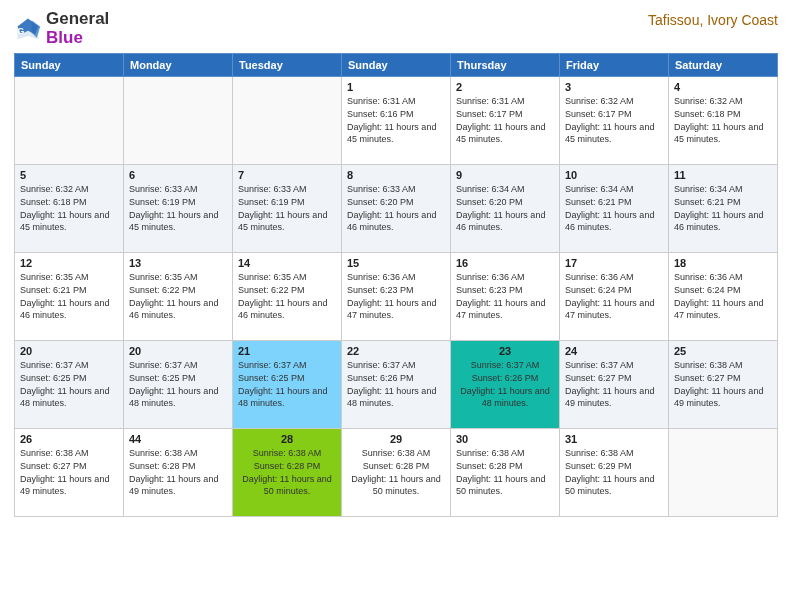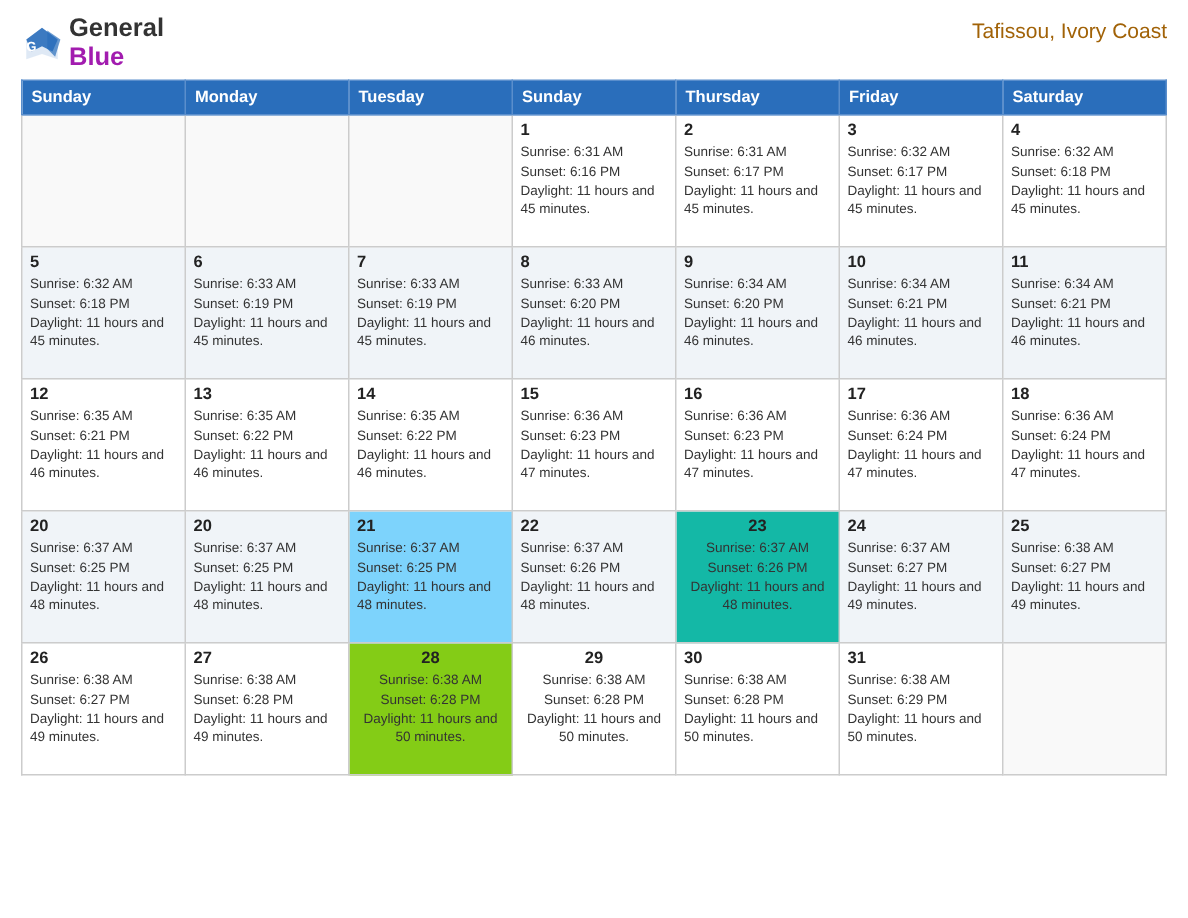--- a/index.html
+++ b/index.html
@@ -289,21 +289,21 @@
           </td>
         </tr>
         <tr>
           <td style="background: rgb(255, 255, 255);">
             <div class="day-number">26</div>
             <div class="day-info" style="white-space: pre-wrap;">Sunrise: 6:38 AM
 Sunset: 6:27 PM
 Daylight: 11 hours and 49 minutes.</div>
           </td>
           <td style="background: rgb(255, 255, 255);">
-            <div class="day-number">27</div>
+            <div class="day-number">44</div>
             <div class="day-info" style="white-space: pre-wrap;">Sunrise: 6:38 AM
 Sunset: 6:28 PM
 Daylight: 11 hours and 49 minutes.</div>
           </td>
           <td style="background: #84cc16; text-align: center;">
             <div class="day-number">28</div>
             <div class="day-info" style="white-space: pre-wrap;">Sunrise: 6:38 AM
 Sunset: 6:28 PM
 Daylight: 11 hours and 50 minutes.</div>
           </td>

